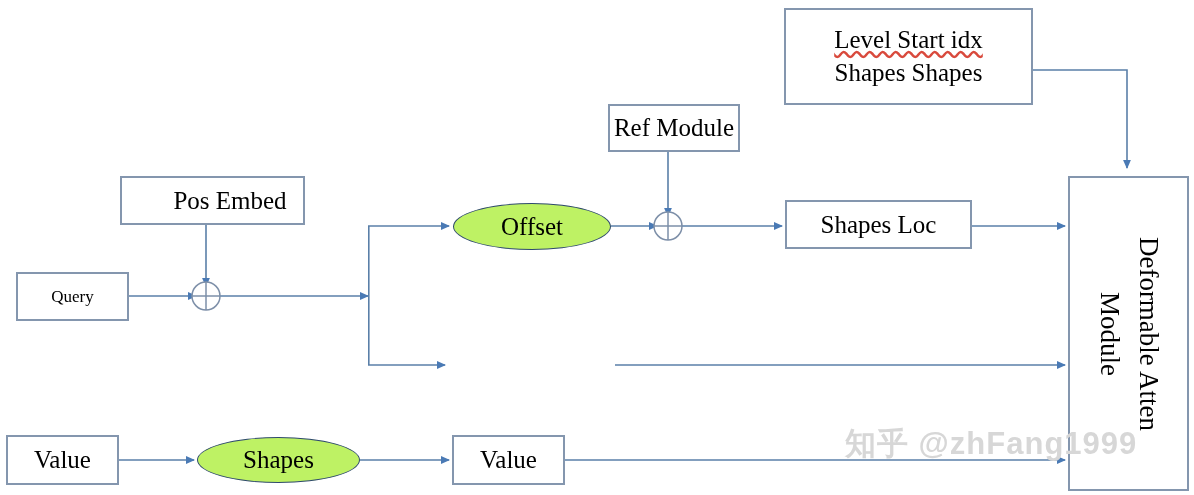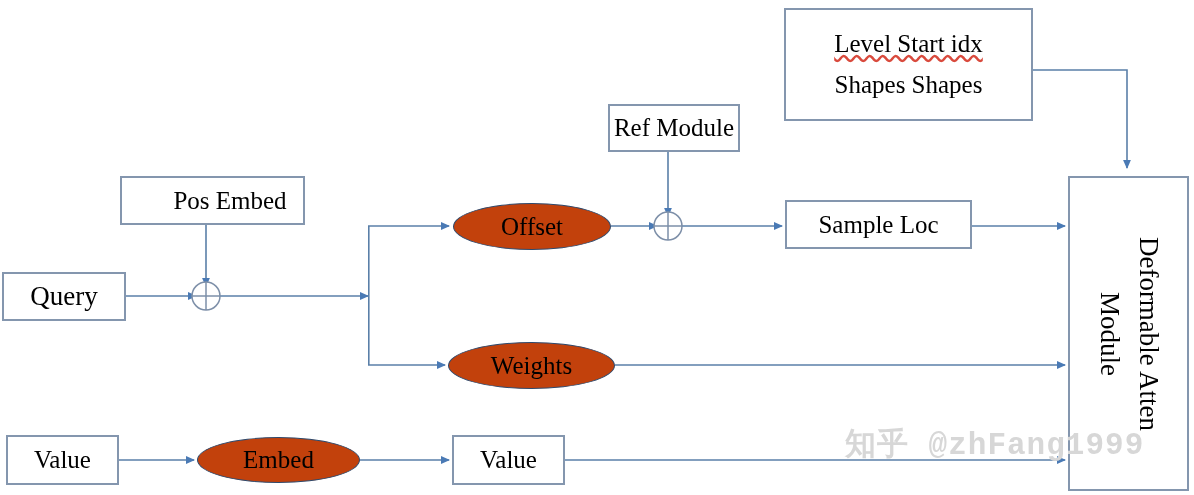--- a/index.html
+++ b/index.html
@@ -32,21 +32,21 @@
     color: #000000;
     background: #ffffff;
     white-space: nowrap;
   }
   .box {
     border: 2px solid #8496ae;
   }
   .ellipse {
     border: 1.3px solid #2f4a6d;
     border-radius: 50%;
-    background: #c2410c;
+    background: #bef264;
   }
   .tall-box {
     border: 2px solid #8496ae;
     background: #ffffff;
   }
   .vert-text {
     position: absolute;
     left: 50%;
     top: 50%;
     transform: translate(-50%, -50%) rotate(90deg);
@@ -61,21 +61,21 @@
     justify-content: space-around;
     padding: 14px 0;
   }
   .spell {
     text-decoration: underline wavy #d94a3d;
     text-decoration-skip-ink: none;
   }
   .watermark {
     position: absolute;
     color: #d7d7d7;
-    font-family: Liberation Mono, monospace;
+    font-family: Liberation Sans, sans-serif;
     font-weight: 700;
     letter-spacing: 1px;
     white-space: nowrap;
     user-select: none;
     text-align: right;
   }
 </style>
 </head>
 <body>
 
@@ -126,55 +126,52 @@
       <line x1="206" y1="282" x2="206" y2="310"></line>
     </g>
 
     <g stroke="#7d8fa8" stroke-width="1.5" fill="#ffffff">
       <circle cx="668" cy="226" r="14"></circle>
       <line x1="654" y1="226" x2="682" y2="226"></line>
       <line x1="668" y1="212" x2="668" y2="240"></line>
     </g>
   </svg>
 
-  <div class="node box" style="left:2px; top:272px; width:124px; height:49px; font-size:27px;">
+  <div class="node box" style="left:16px; top:272px; width:113px; height:49px; font-size:17px;">
     <span>Query</span>
   </div>
 
   <div class="node box" style="left:120px; top:176px; width:185px; height:49px; font-size:25px;padding-left:35px;">
     <span>Pos Embed</span>
   </div>
 
   <div class="node ellipse" style="left:453px; top:203px; width:158px; height:47px; font-size:25px;">
     <span>Offset</span>
   </div>
 
-  <div class="node ellipse" style="left:448px; top:342px; width:167px; height:47px; font-size:25px;">
-    <span>Weights</span>
-  </div>
 
   <div class="node box" style="left:608px; top:104px; width:132px; height:48px; font-size:25px;">
     <span>Ref Module</span>
   </div>
 
   <div class="node box" style="left:785px; top:200px; width:187px; height:49px; font-size:25px;">
-    <span>Sample Loc</span>
+    <span>Shapes Loc</span>
   </div>
 
-  <div class="node box two-line" style="left:784px; top:8px; width:249px; height:113px; font-size:25px;">
+  <div class="node box two-line" style="left:784px; top:8px; width:249px; height:97px; font-size:25px;">
     <span class="spell">Level Start idx</span>
     <span>Shapes Shapes</span>
   </div>
 
   <div class="node box" style="left:6px; top:435px; width:113px; height:50px; font-size:25px;">
     <span>Value</span>
   </div>
 
   <div class="node ellipse" style="left:197px; top:437px; width:163px; height:46px; font-size:25px;">
-    <span>Embed</span>
+    <span>Shapes</span>
   </div>
 
   <div class="node box" style="left:452px; top:435px; width:113px; height:50px; font-size:25px;">
     <span>Value</span>
   </div>
 
   <div class="tall-box" style="position:absolute; left:1068px; top:176px; width:117px; height:311px;">
     <div class="vert-text" style="font-size:27px;">
       <div>Deformable Atten</div>
       <div>Module</div>

